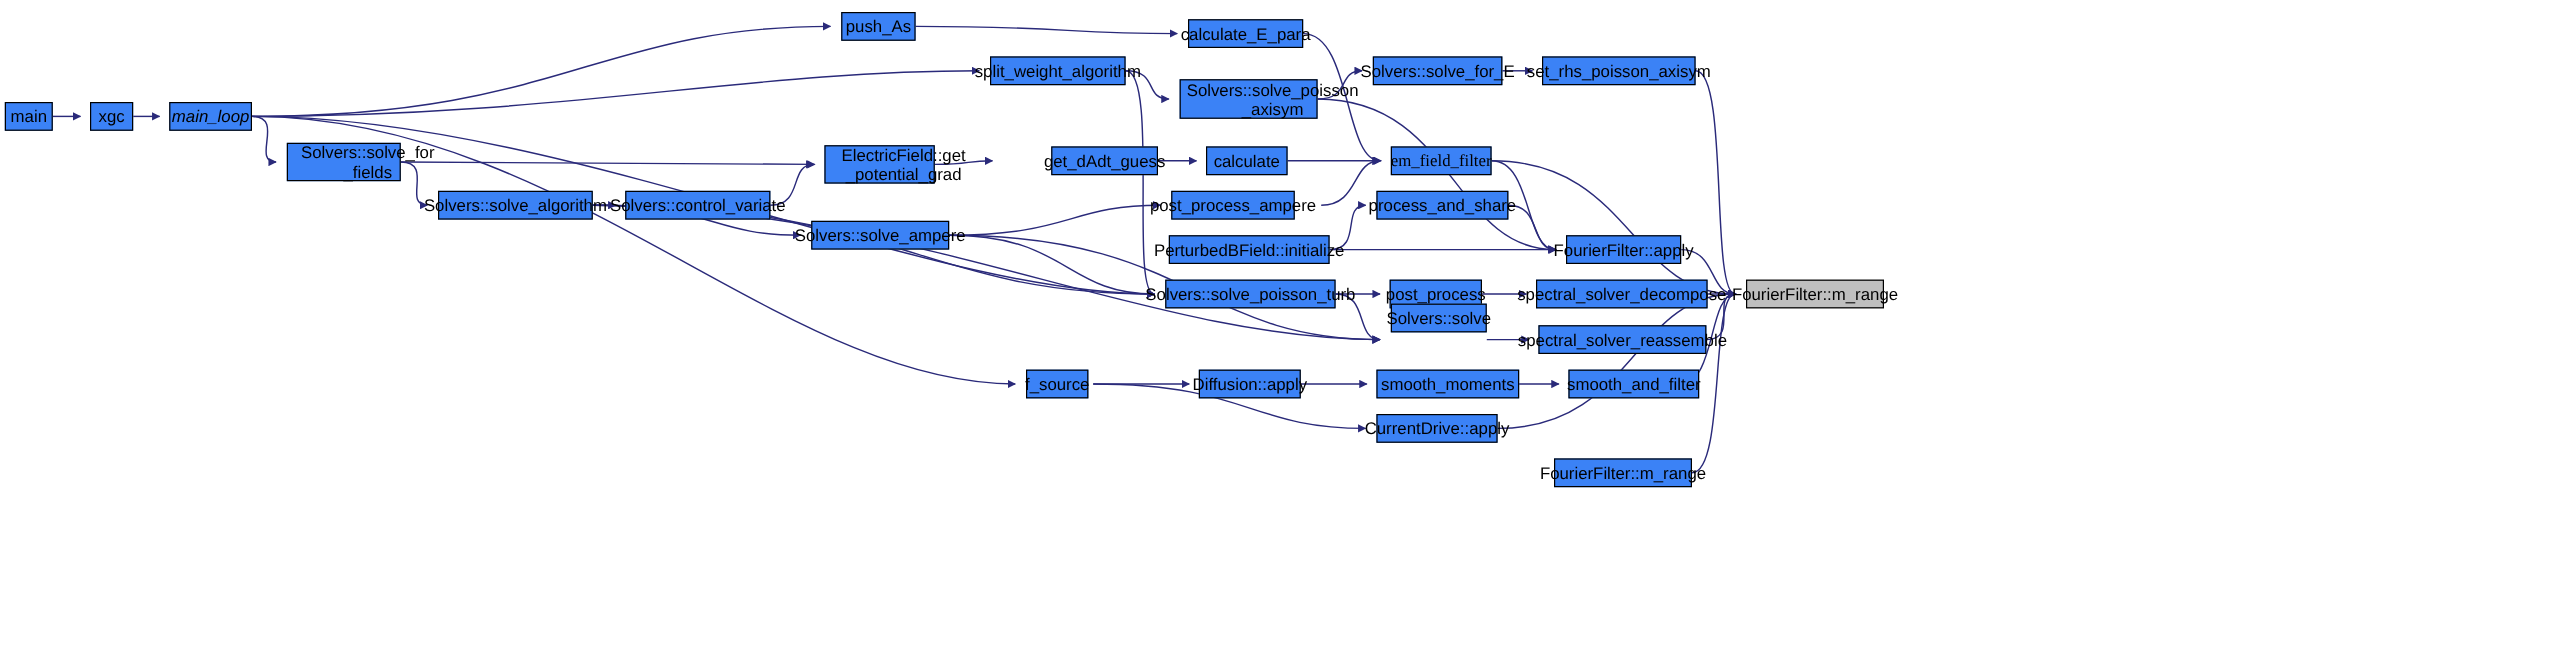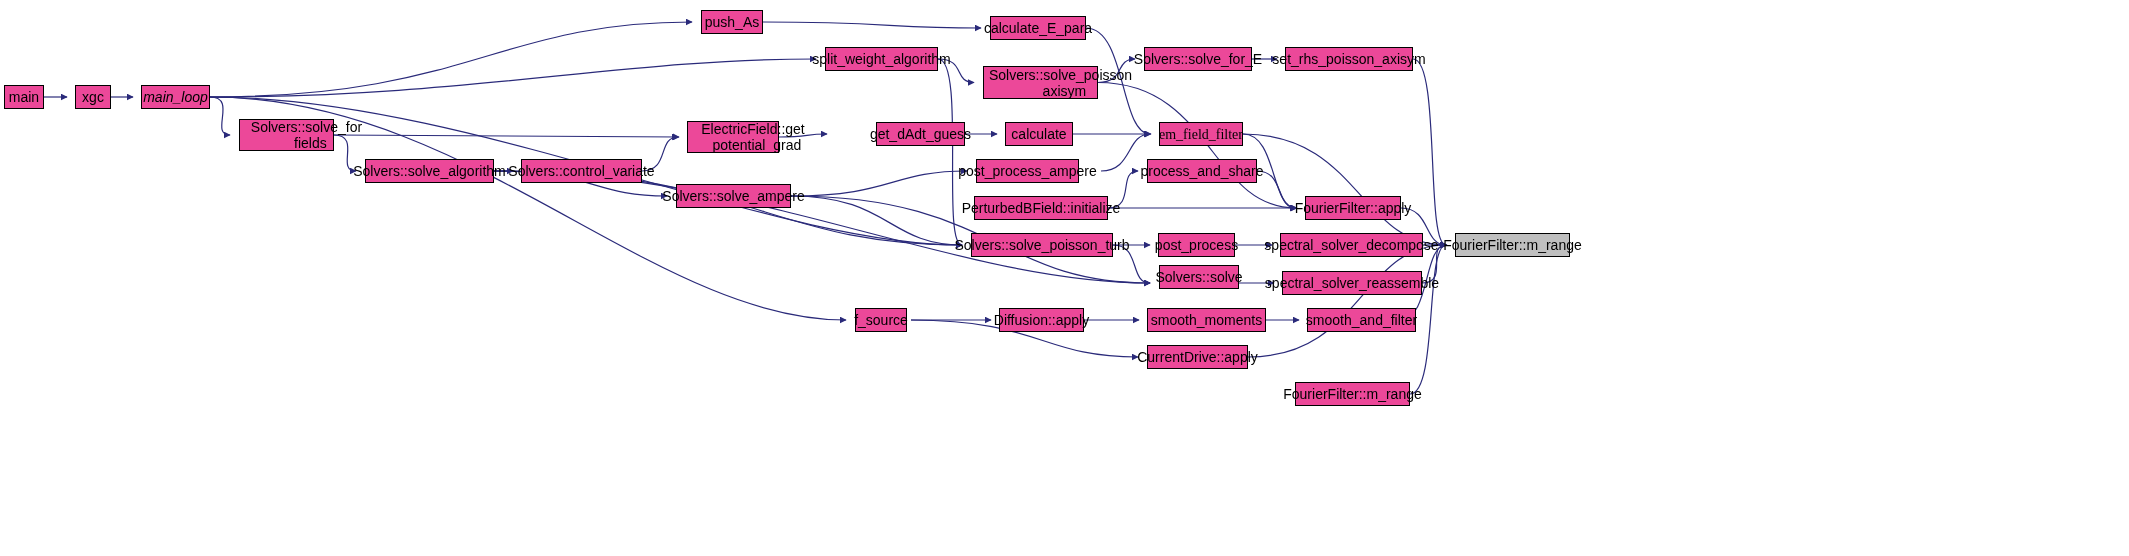--- a/index.html
+++ b/index.html
@@ -9,21 +9,21 @@
     height:556px;
     background:#ffffff;
     font-family:"Liberation Sans", sans-serif;
     overflow:hidden;
   }
   #edges{position:absolute;left:0;top:0;width:2129px;height:556px;}
   .node{
     position:absolute;
     box-sizing:border-box;
     border:1px solid #000000;
-    background:#ec4899;
+    background:#3b82f6;
     color:#000000;
     font-size:14px;
     line-height:15px;
     display:flex;
     align-items:center;
     justify-content:center;
     text-align:center;
     white-space:pre-line;
     letter-spacing:0px;
     z-index:5;
@@ -111,21 +111,21 @@
       <div class="node two" style="left: 983px; top: 66px; width: 115px; height: 33px;">Solvers::solve_poisson
 _axisym</div>
       <div class="node" style="left: 1005px; top: 122px; width: 68px; height: 24px;">calculate</div>
       <div class="node" style="left: 976px; top: 159px; width: 103px; height: 24px;">post_process_ampere</div>
       <div class="node" style="left: 974px; top: 196px; width: 134px; height: 24px;">PerturbedBField::initialize</div>
       <div class="node" style="left: 1147px; top: 345px; width: 101px; height: 24px;">CurrentDrive::apply</div>
       <div class="node" style="left: 1144px; top: 47px; width: 108px; height: 24px;">Solvers::solve_for_E</div>
       <div class="node" style="left: 1159px; top: 122px; width: 84px; height: 24px; font-family: Liberation Serif, serif;">em_field_filter</div>
       <div class="node" style="left: 1147px; top: 159px; width: 110px; height: 24px;">process_and_share</div>
       <div class="node" style="left: 1158px; top: 233px; width: 77px; height: 24px;">post_process</div>
-      <div class="node" style="left: 1159px; top: 265px; width: 80px; height: 24px; text-align: center;">Solvers::solve</div>
+      <div class="node" style="left: 1159px; top: 253px; width: 80px; height: 24px; text-align: center;">Solvers::solve</div>
       <div class="node" style="left: 1147px; top: 308px; width: 119px; height: 24px;">smooth_moments</div>
       <div class="node" style="left: 1285px; top: 47px; width: 128px; height: 24px;">set_rhs_poisson_axisym</div>
       <div class="node" style="left: 1305px; top: 196px; width: 96px; height: 24px;">FourierFilter::apply</div>
       <div class="node" style="left: 1280px; top: 233px; width: 143px; height: 24px;">spectral_solver_decompose</div>
       <div class="node" style="left: 1282px; top: 271px; width: 140px; height: 24px;">spectral_solver_reassemble</div>
       <div class="node" style="left: 1307px; top: 308px; width: 109px; height: 24px;">smooth_and_filter</div>
       <div class="node" style="left: 1295px; top: 382px; width: 115px; height: 24px;">FourierFilter::m_range</div>
       <div class="node hl" style="left: 1455px; top: 233px; width: 115px; height: 24px;">FourierFilter::m_range</div>
     </div>
 </div>

